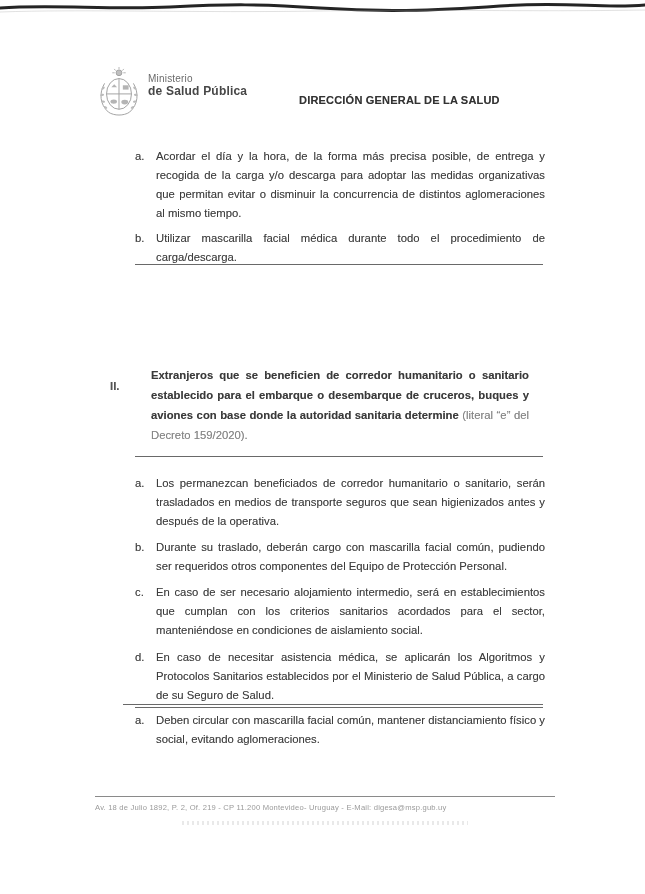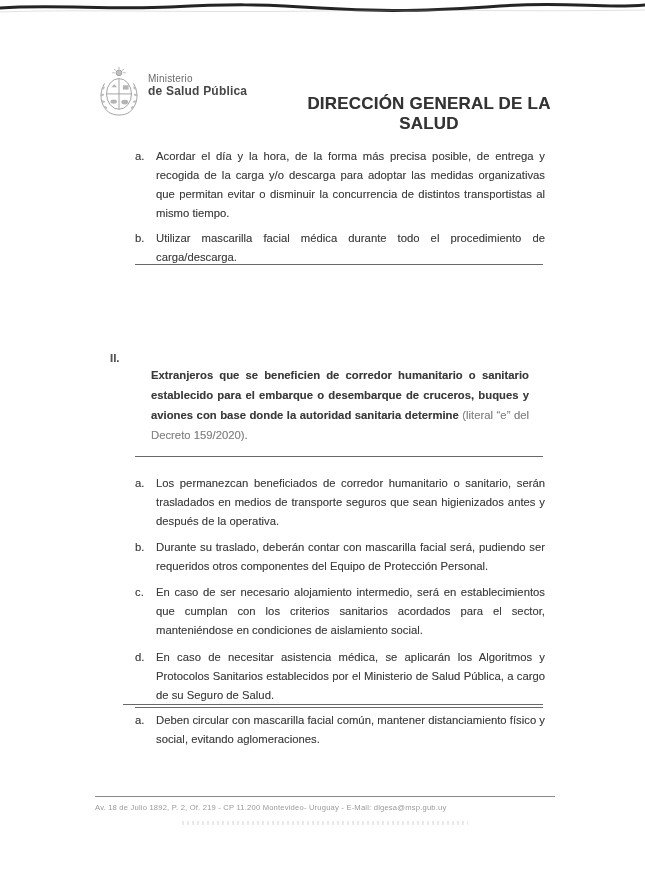--- a/index.html
+++ b/index.html
@@ -9,33 +9,33 @@
   }
   .scan-edge{position:absolute;top:0;left:0;}
 
   
   .hdr{position:absolute;top:66px;left:95px;right:100px;height:60px;}
   .logo{position:absolute;top:0;left:0;width:48px;height:52px;opacity:.85;}
   .ministry{position:absolute;top:7px;left:53px;line-height:12px;}
   .ministry .l1{font-size:10px;color:#6b6b6b;letter-spacing:.2px;}
   .ministry .l2{font-size:12px;font-weight:bold;color:#474747;letter-spacing:.2px;}
   .dir-title{
-    position:absolute;top:28px;right:0;width:260px;text-align:center;
-    font-size:17px;font-weight:bold;color:#333333;letter-spacing:.2px;
+    position:absolute;top:28px;right:0;width:260px;text-align:left;
+    font-size:11px;font-weight:bold;color:#333333;letter-spacing:.2px;
     text-shadow:0 0 .4px rgba(50,50,50,.45);
   }
 
   
   .doc{position:absolute;top:147px;left:95px;width:450px;font-size:11.3px;line-height:19px;
        text-shadow:0 0 .35px rgba(60,60,60,.4);}
   .item{display:flex;margin-left:40px;}
   .marker{flex:none;width:21px;}
   .itext{flex:1;text-align:justify;}
   .shead{display:flex;margin-left:15px;}
-  .numeral{flex:none;width:25px;font-weight:bold;color:#555555;}
+  .numeral{flex:none;width:25px;font-weight:bold;color:#555555;margin-top:28px;}
   .stitle{flex:1;margin:16px;text-align:justify;font-weight:bold;color:#3a3a3a;line-height:20px;}
   .tref{font-weight:normal;color:#878787;}
   .rule{border:none;border-top:1.8px solid #4f4f4f;margin:0 0 0 40px;width:408px;opacity:.85;}
 
   #lead-b{margin-top:6px;}
   #rule-1{margin-top:-3px;}
   #head-ii{margin-top:84px;}
   #rule-ii{margin-top:-5px;}
   #item-ii-a{margin-top:17px;}
   #item-ii-b{margin-top:7px;}
@@ -110,41 +110,41 @@
       <div class="l1">Ministerio</div>
       <div class="l2">de Salud Pública</div>
     </div>
     <div class="dir-title">DIRECCIÓN GENERAL DE LA SALUD</div>
   </header>
 
   <main class="doc">
 
     <div class="item" id="lead-a">
       <span class="marker">a.</span>
-      <span class="itext">Acordar el día y la hora, de la forma más precisa posible, de entrega y recogida de la carga y/o descarga para adoptar las medidas organizativas que permitan evitar o disminuir la concurrencia de distintos transportistas al mismo tiempo.</span>
+      <span class="itext">Acordar el día y la hora, de la forma más precisa posible, de entrega y recogida de la carga y/o descarga para adoptar las medidas organizativas que permitan evitar o disminuir la concurrencia de distintos aglomeraciones al mismo tiempo.</span>
     </div>
     <div class="item" id="lead-b">
       <span class="marker">b.</span>
       <span class="itext">Utilizar mascarilla facial médica durante todo el procedimiento de carga/descarga.</span>
     </div>
     <hr class="rule" id="rule-1">
 
     <div class="shead" id="head-ii">
       <span class="numeral">II.</span>
       <p class="stitle"><span>Extranjeros que se beneficien de corredor humanitario o sanitario establecido para el embarque o desembarque de cruceros, buques y aviones con base donde la autoridad sanitaria determine</span><span class="tref"> (literal “e” del Decreto 159/2020).</span></p>
     </div>
     <hr class="rule" id="rule-ii">
 
     <div class="item" id="item-ii-a">
       <span class="marker">a.</span>
       <span class="itext">Los permanezcan beneficiados de corredor humanitario o sanitario, serán trasladados en medios de transporte seguros que sean higienizados antes y después de la operativa.</span>
     </div>
     <div class="item" id="item-ii-b">
       <span class="marker">b.</span>
-      <span class="itext">Durante su traslado, deberán contar con mascarilla facial será, pudiendo ser requeridos otros componentes del Equipo de Protección Personal.</span>
+      <span class="itext">Durante su traslado, deberán cargo con mascarilla facial común, pudiendo ser requeridos otros componentes del Equipo de Protección Personal.</span>
     </div>
     <div class="item" id="item-ii-c">
       <span class="marker">c.</span>
       <span class="itext">En caso de ser necesario alojamiento intermedio, será en establecimientos que cumplan con los criterios sanitarios acordados para el sector, manteniéndose en condiciones de aislamiento social.</span>
     </div>
     <div class="item" id="item-ii-d">
       <span class="marker">d.</span>
       <span class="itext">En caso de necesitar asistencia médica, se aplicarán los Algoritmos y Protocolos Sanitarios establecidos por el Ministerio de Salud Pública,  a cargo de su Seguro de Salud.</span>
     </div>
     <hr class="rule" id="rule-2">

